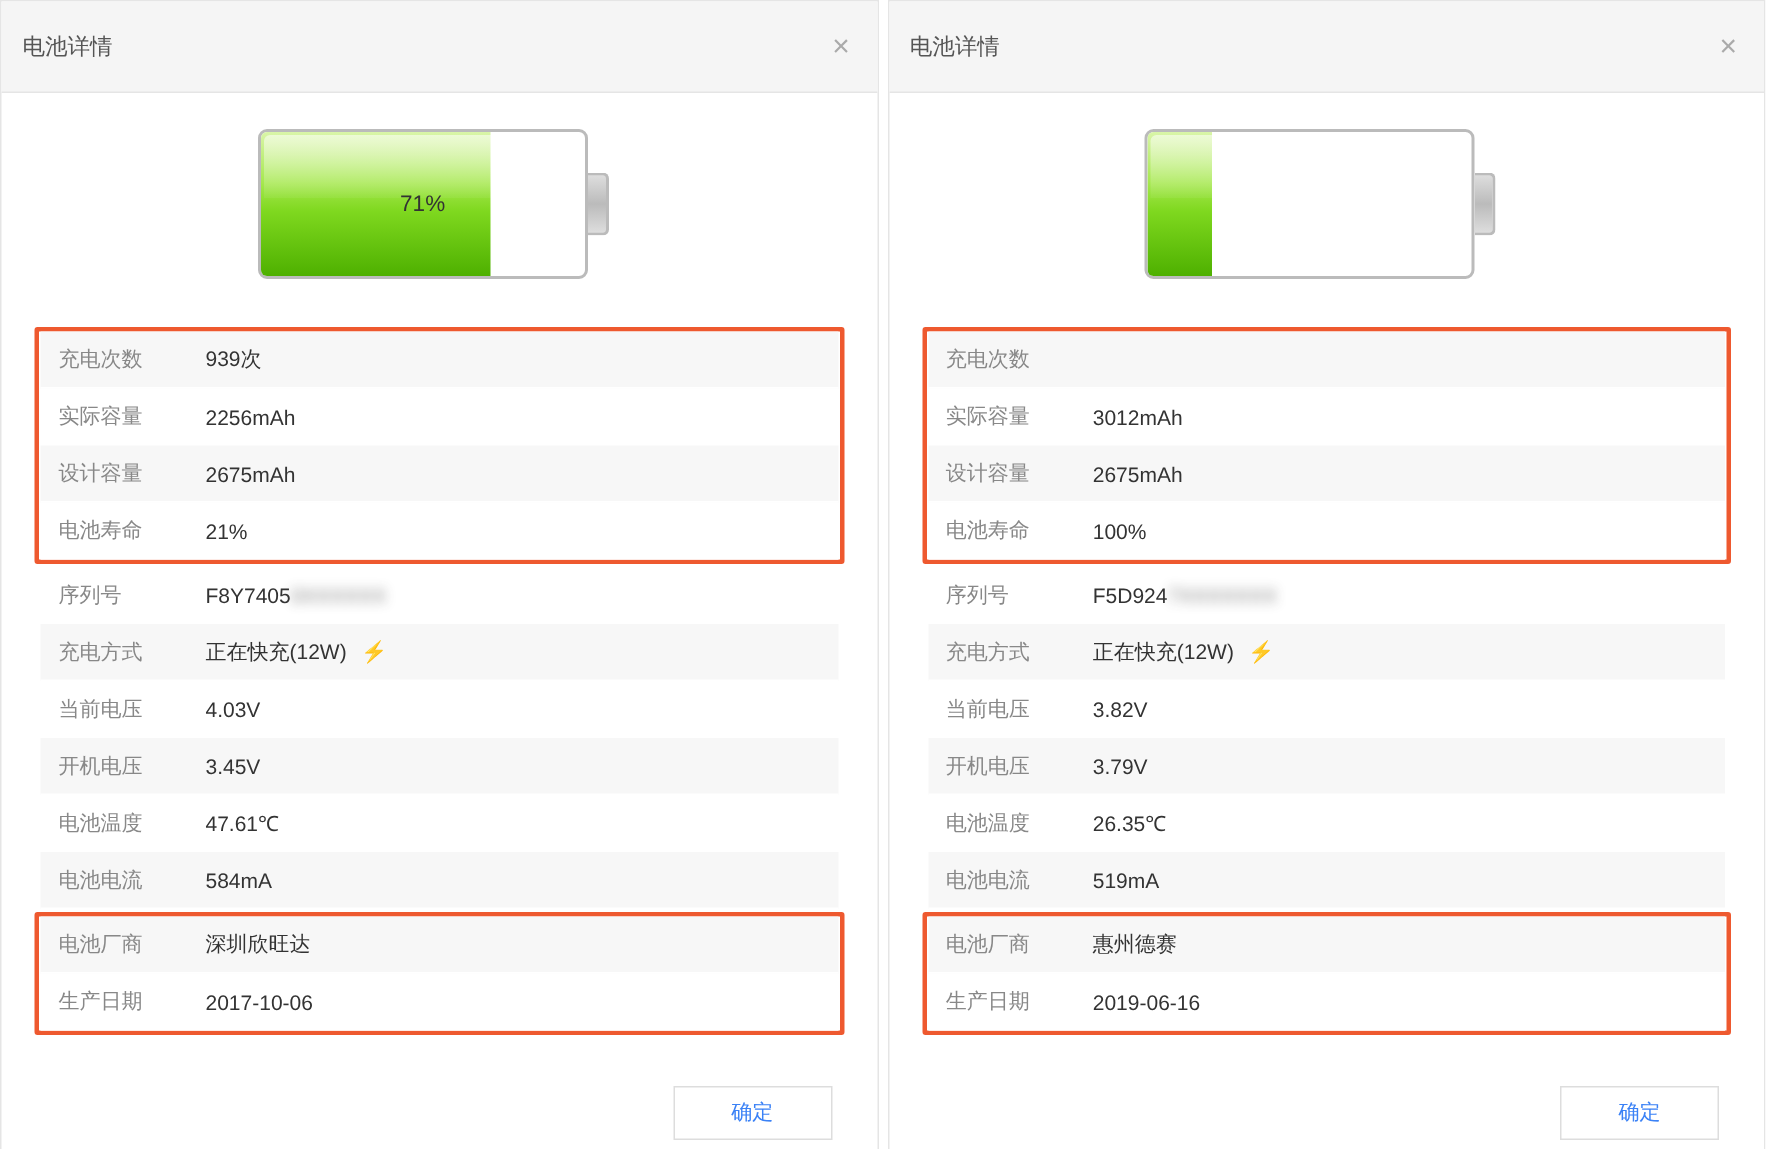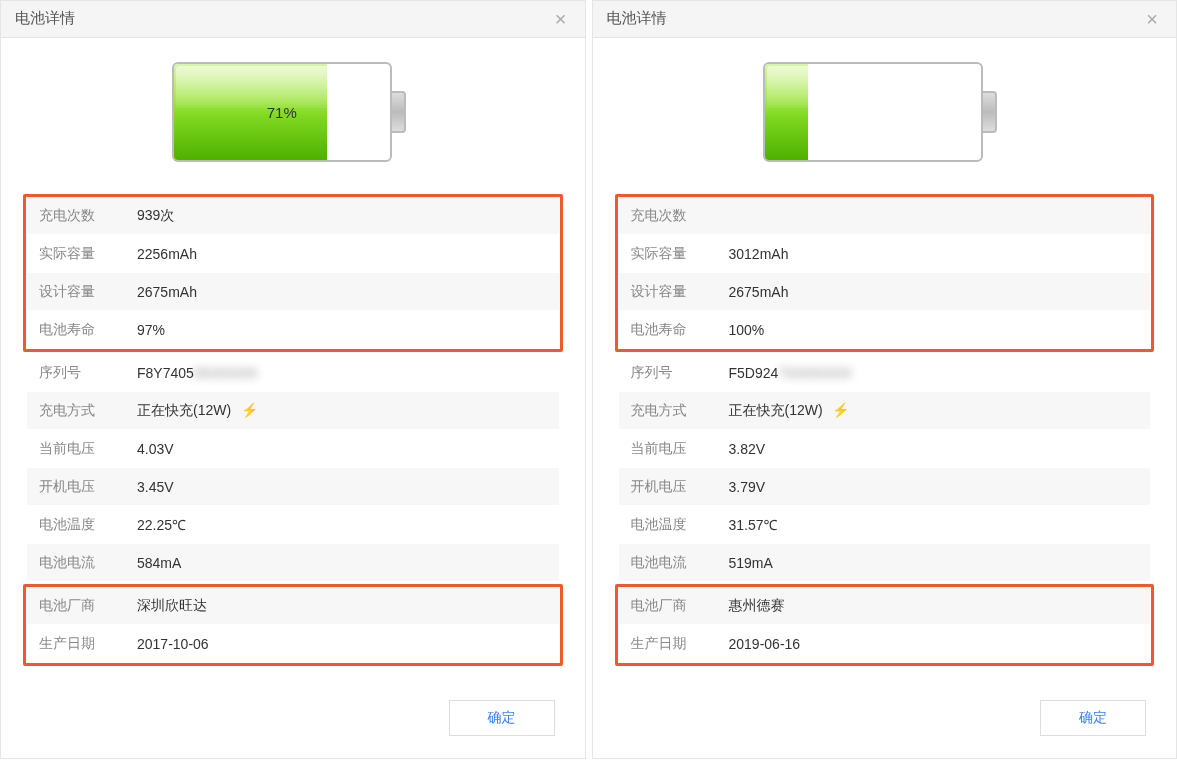--- a/index.html
+++ b/index.html
@@ -20,24 +20,24 @@
   .panel {
     flex: 1;
     background: #fff;
     border: 1px solid #e5e5e5;
     display: flex;
     flex-direction: column;
   }
   .panel-header {
     background: #f5f5f5;
     border-bottom: 1px solid #e5e5e5;
-    padding: 8px 14px;
+    padding: 20px 14px;
     display: flex;
     justify-content: space-between;
-    align-items: flex-start;
+    align-items: flex-end;
   }
   .panel-title {
     color: #555;
     font-size: 15px;
   }
   .close-btn {
     color: #aaa;
     font-size: 20px;
     line-height: 1;
     cursor: pointer;
@@ -188,21 +188,21 @@
         <div class="row">
           <div class="label">实际容量</div>
           <div class="value">2256mAh</div>
         </div>
         <div class="row">
           <div class="label">设计容量</div>
           <div class="value">2675mAh</div>
         </div>
         <div class="row">
           <div class="label">电池寿命</div>
-          <div class="value">97%</div>
+          <div class="value">21%</div>
         </div>
       </div>
 
       <div class="row">
         <div class="label">序列号</div>
         <div class="value">
           <span>F8Y7405</span><span class="blur">0XXXXXX</span>
         </div>
       </div>
       <div class="row">
@@ -215,21 +215,21 @@
       <div class="row">
         <div class="label">当前电压</div>
         <div class="value">4.03V</div>
       </div>
       <div class="row">
         <div class="label">开机电压</div>
         <div class="value">3.45V</div>
       </div>
       <div class="row">
         <div class="label">电池温度</div>
-        <div class="value">22.25℃</div>
+        <div class="value">47.61℃</div>
       </div>
       <div class="row">
         <div class="label">电池电流</div>
         <div class="value">584mA</div>
       </div>
 
       <div class="hl-box">
         <div class="row">
           <div class="label">电池厂商</div>
           <div class="value">深圳欣旺达</div>
@@ -298,21 +298,21 @@
       <div class="row">
         <div class="label">当前电压</div>
         <div class="value">3.82V</div>
       </div>
       <div class="row">
         <div class="label">开机电压</div>
         <div class="value">3.79V</div>
       </div>
       <div class="row">
         <div class="label">电池温度</div>
-        <div class="value">31.57℃</div>
+        <div class="value">26.35℃</div>
       </div>
       <div class="row">
         <div class="label">电池电流</div>
         <div class="value">519mA</div>
       </div>
 
       <div class="hl-box">
         <div class="row">
           <div class="label">电池厂商</div>
           <div class="value">惠州德赛</div>

